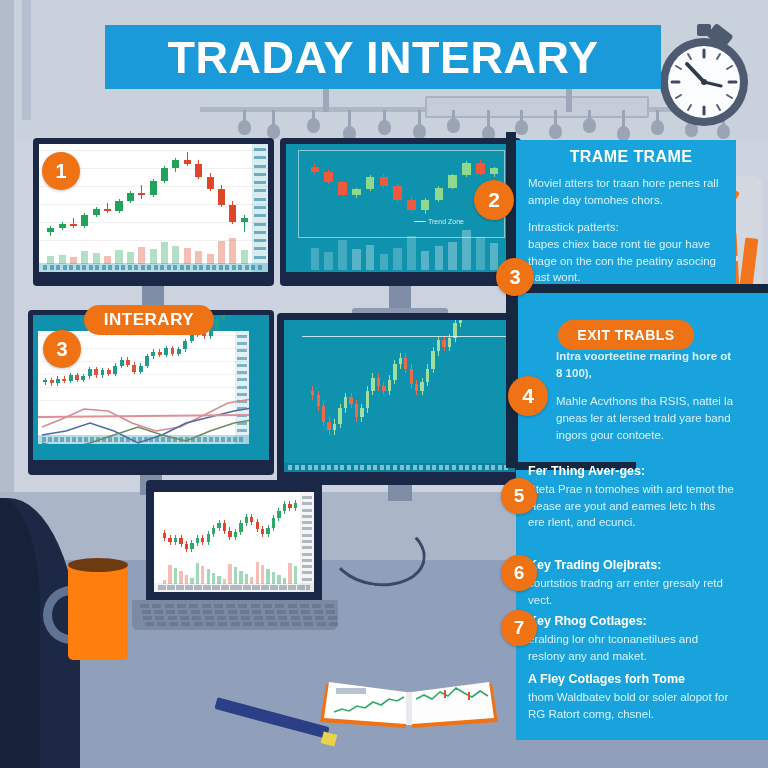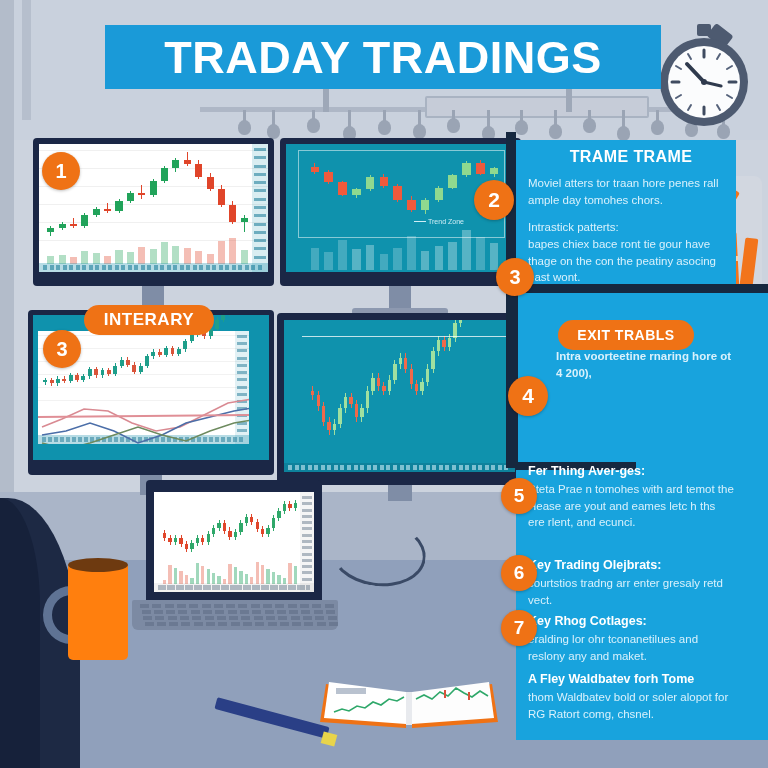--- a/index.html
+++ b/index.html
@@ -116,21 +116,21 @@
       <div class="pendant" style="left: 520px; height: 14px;"></div>
       <div class="pendant" style="left: 554px; height: 18px;"></div>
       <div class="pendant" style="left: 588px; height: 12px;"></div>
       <div class="pendant" style="left: 622px; height: 20px;"></div>
       <div class="pendant" style="left: 656px; height: 14px;"></div>
       <div class="pendant" style="left: 690px; height: 16px;"></div>
       <div class="pendant" style="left: 722px; height: 18px;"></div>
     </div>
 
   <div class="title-banner">
-    <h1>TRADAY TRADINGS</h1>
+    <h1>TRADAY INTERARY</h1>
   </div>
 
   <div class="stopwatch">
     <svg width="106" height="106" viewBox="0 0 106 106">
       <rect x="58" y="4" width="22" height="16" rx="3" fill="#4d5a70" transform="rotate(38 69 12)"></rect>
       <rect x="46" y="0" width="14" height="12" rx="2" fill="#4d5a70"></rect>
       <circle cx="53" cy="58" r="44" fill="#4d5a70"></circle>
       <circle cx="53" cy="58" r="36" fill="#fbfcfd"></circle>
       <g stroke="#3f4b60" stroke-width="3" stroke-linecap="round">
         <line x1="53" y1="26" x2="53" y2="33"></line>
@@ -1053,40 +1053,41 @@
 
   <div style="position:absolute;left:528px;top:148px;width:206px;z-index:26;">
     <div class="info-title" style="font-size:16px;text-align:center;margin-bottom:9px;letter-spacing:.4px;">TRAME TRAME</div>
     <div class="info-body" style="font-size:11.5px;line-height:1.45;margin-bottom:11px;">Moviel atters tor traan hore penes rall ample day tomohes chors.</div>
     <div class="info-body" style="font-size:11.5px;line-height:1.45;white-space:pre-line;">Intrastick patterts:
 bapes chiex bace ront tie gour have thage on the con the peatiny asocing east wont.</div>
   </div>
 
   <div class="pill" style="left:558px;top:320px;width:136px;height:30px;font-size:14px;">EXIT TRABLS</div>
   <div style="position:absolute;left:556px;top:348px;width:182px;z-index:26;">
-    <div class="info-body" style="font-size:11.5px;line-height:1.45;margin-bottom:12px;font-weight:bold;">Intra voorteetine rnaring hore ot 4 200),</div>
+    <div class="info-body" style="font-size:11.5px;line-height:1.45;margin-bottom:12px;font-weight:bold;">Intra voorteetine rnaring hore ot 8 100),</div>
+    <div class="info-body" style="font-size:11.5px;line-height:1.45;">Mahle Acvthons tha RSIS, nattei la gneas ler at lersed trald yare band ingors gour contoete.</div>
   </div>
 
   <div style="position:absolute;left:528px;top:464px;width:206px;z-index:26;">
     <div class="info-title" style="font-size:12.5px;margin-bottom:3px;">Fer Thing Aver-ges:</div>
     <div class="info-body" style="font-size:11.5px;line-height:1.45;">Steta Prae n tomohes with ard temot the Hease are yout and eames letc h ths ere rlent, and ecunci.</div>
   </div>
 
   <div style="position:absolute;left:528px;top:558px;width:206px;z-index:26;">
     <div class="info-title" style="font-size:12.5px;margin-bottom:3px;">Key Trading Olejbrats:</div>
     <div class="info-body" style="font-size:11.5px;line-height:1.45;">courtstios tradng arr enter gresaly retd vect.</div>
   </div>
 
   <div style="position:absolute;left:528px;top:614px;width:206px;z-index:26;">
     <div class="info-title" style="font-size:12.5px;margin-bottom:3px;">Key Rhog Cotlages:</div>
     <div class="info-body" style="font-size:11.5px;line-height:1.45;">eralding lor ohr tconanetilues and reslony any and maket.</div>
   </div>
 
   <div style="position:absolute;left:528px;top:672px;width:206px;z-index:26;">
-    <div class="info-title" style="font-size:12.5px;margin-bottom:3px;">A Fley Waldbatev forh Tome</div>
+    <div class="info-title" style="font-size:12.5px;margin-bottom:3px;">A Fley Cotlages forh Tome</div>
     <div class="info-body" style="font-size:11.5px;line-height:1.45;">thom Waldbatev bold or soler alopot for RG Ratort comg, chsnel.</div>
   </div>
 
   <div class="badge" style="left:496px;top:258px;width:38px;height:38px;font-size:20px;">3</div>
   <div class="badge" style="left:508px;top:376px;width:40px;height:40px;font-size:21px;">4</div>
   <div class="badge" style="left:501px;top:478px;width:36px;height:36px;font-size:19px;">5</div>
   <div class="badge" style="left:501px;top:555px;width:36px;height:36px;font-size:19px;">6</div>
   <div class="badge" style="left:501px;top:610px;width:36px;height:36px;font-size:19px;">7</div>
 
 </div>

